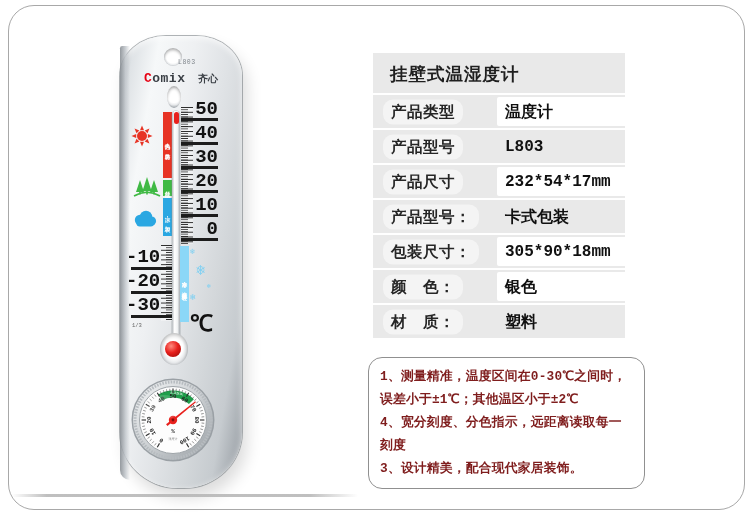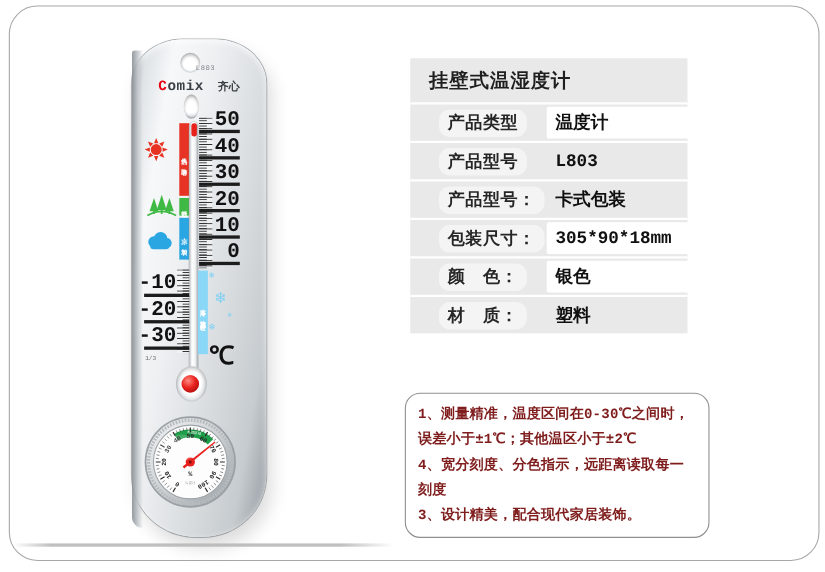--- a/index.html
+++ b/index.html
@@ -74,21 +74,21 @@
       rgba(180,180,180,.85) 86%,rgba(190,190,190,0));}
 
   
   .spec{position:absolute;left:373px;top:53px;width:252px;background:var(--table_bg);}
   .spec-title{height:40px;line-height:44px;padding-left:17px;font-size:17.5px;font-weight:bold;
     color:#1f1f1f;letter-spacing:1px;}
   .spec-row{position:relative;height:33px;border-top:2px solid #fff;}
   .val-box{position:absolute;left:124px;top:2px;bottom:2px;width:135px;background:#fff;border-radius:2px;}
   .spec-label{position:absolute;left:10px;top:50%;transform:translateY(-50%);
     background:rgba(255,255,255,.5);border-radius:10px;padding:2px 8px;
-    font-size:15.5px;font-weight:700;color:#262626;letter-spacing:.5px;white-space:nowrap;margin-left:16px;}
+    font-size:15.5px;font-weight:700;color:#262626;letter-spacing:.5px;white-space:nowrap;}
   .spec-value{position:absolute;left:132px;top:50%;transform:translateY(-50%);
     font-size:16px;font-weight:700;color:#101010;white-space:nowrap;}
 
   
   .notes{position:absolute;left:368px;top:357px;width:277px;box-sizing:border-box;
     border:1px solid #909090;border-radius:14px;background:#fff;padding:7px 10px 8px 11px;}
   .note-line{font-size:12.8px;font-weight:700;color:#7f1d1d;line-height:23px;letter-spacing:.2px;}
 </style>
 </head>
 <body>
@@ -279,20 +279,25 @@
         <div class="spec-row">
           <div class="val-box"></div>
           <span class="spec-label">产品类型</span>
           <span class="spec-value">温度计</span>
         </div>
         <div class="spec-row">
           <span class="spec-label">产品型号</span>
           <span class="spec-value">L803</span>
         </div>
         <div class="spec-row">
+          <div class="val-box"></div>
+          <span class="spec-label">产品尺寸</span>
+          <span class="spec-value">232*54*17mm</span>
+        </div>
+        <div class="spec-row">
           <span class="spec-label">产品型号：</span>
           <span class="spec-value">卡式包装</span>
         </div>
         <div class="spec-row">
           <div class="val-box"></div>
           <span class="spec-label">包装尺寸：</span>
           <span class="spec-value">305*90*18mm</span>
         </div>
         <div class="spec-row">
           <div class="val-box"></div>

